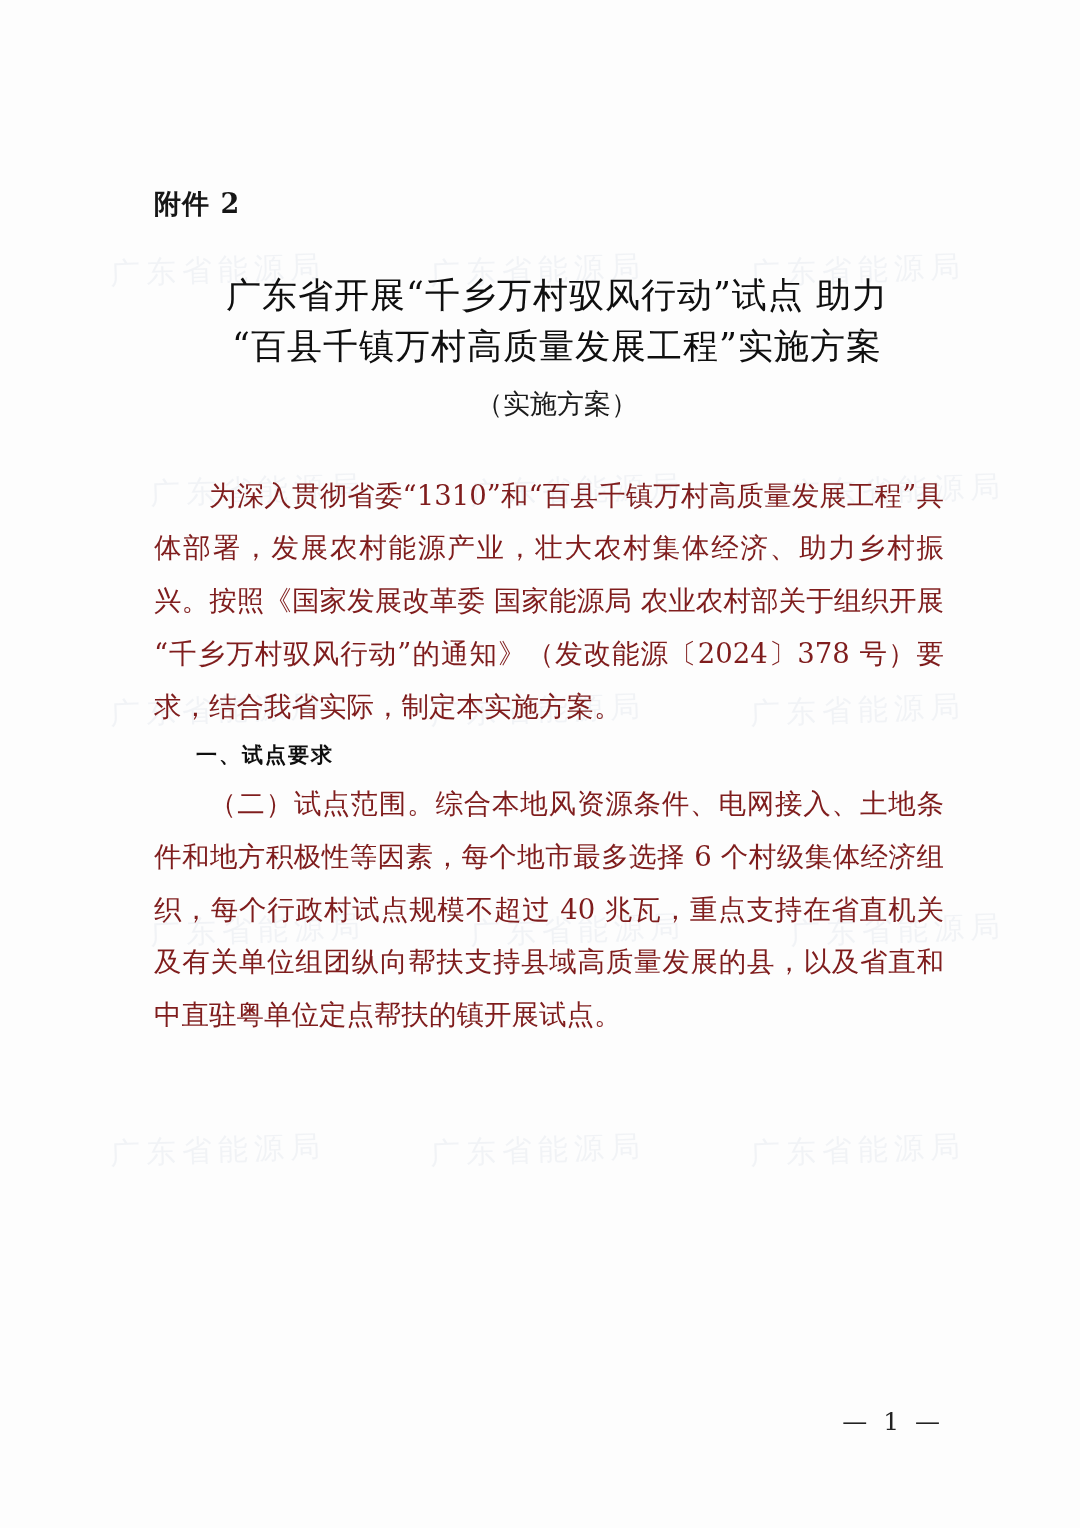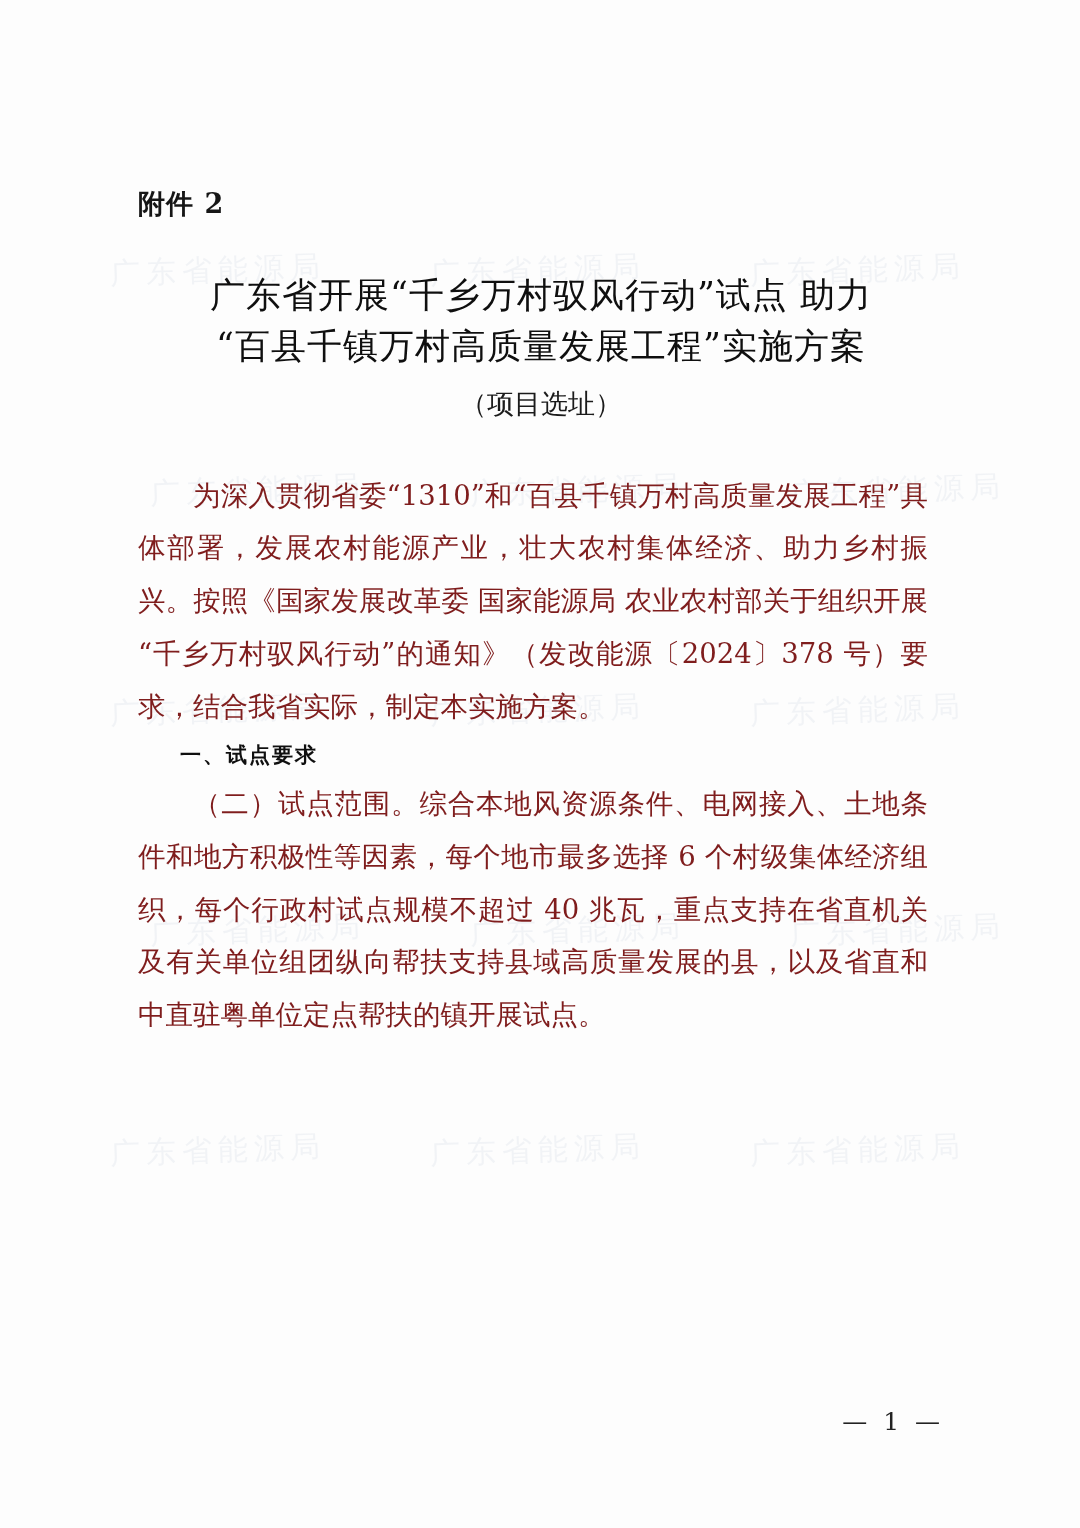--- a/index.html
+++ b/index.html
@@ -18,21 +18,21 @@
   .page {
     position: absolute;
     left: 0;
     top: 0;
     width: 1080px;
     height: 1528px;
     background: #fdfdfd;
   }
   .content {
     position: absolute;
-    left: 138px;
+    left: 154px;
     top: 186px;
     width: 806px;
   }
   .attachment-label {
     font-size: 27px;
     font-weight: 700;
     letter-spacing: 1px;
     color: #161616;
     margin: 0 0 48px 0;
     font-family: "DejaVu Serif", "Liberation Serif", serif;
@@ -127,21 +127,21 @@
 
   <div class="content">
 
     <div class="attachment-label">附件 2</div>
 
     <h1 class="doc-title">
       <span class="line">广东省开展“千乡万村驭风行动”试点 助力</span>
       <span class="line">“百县千镇万村高质量发展工程”实施方案</span>
     </h1>
 
-    <div class="doc-subtitle">（项目选址）</div>
+    <div class="doc-subtitle">（实施方案）</div>
 
     <p class="para">为深入贯彻省委“1310”和“百县千镇万村高质量发展工程”具体部署，发展农村能源产业，壮大农村集体经济、助力乡村振兴。按照《国家发展改革委 国家能源局 农业农村部关于组织开展“千乡万村驭风行动”的通知》（发改能源〔2024〕378 号）要求，结合我省实际，制定本实施方案。</p>
     <p class="heading">一、试点要求</p>
     <p class="para">（二）试点范围。综合本地风资源条件、电网接入、土地条件和地方积极性等因素，每个地市最多选择 6 个村级集体经济组织，每个行政村试点规模不超过 40 兆瓦，重点支持在省直机关及有关单位组团纵向帮扶支持县域高质量发展的县，以及省直和中直驻粤单位定点帮扶的镇开展试点。</p>
 
   </div>
 
   <div class="page-number">— 1 —</div>
 
 </div>

